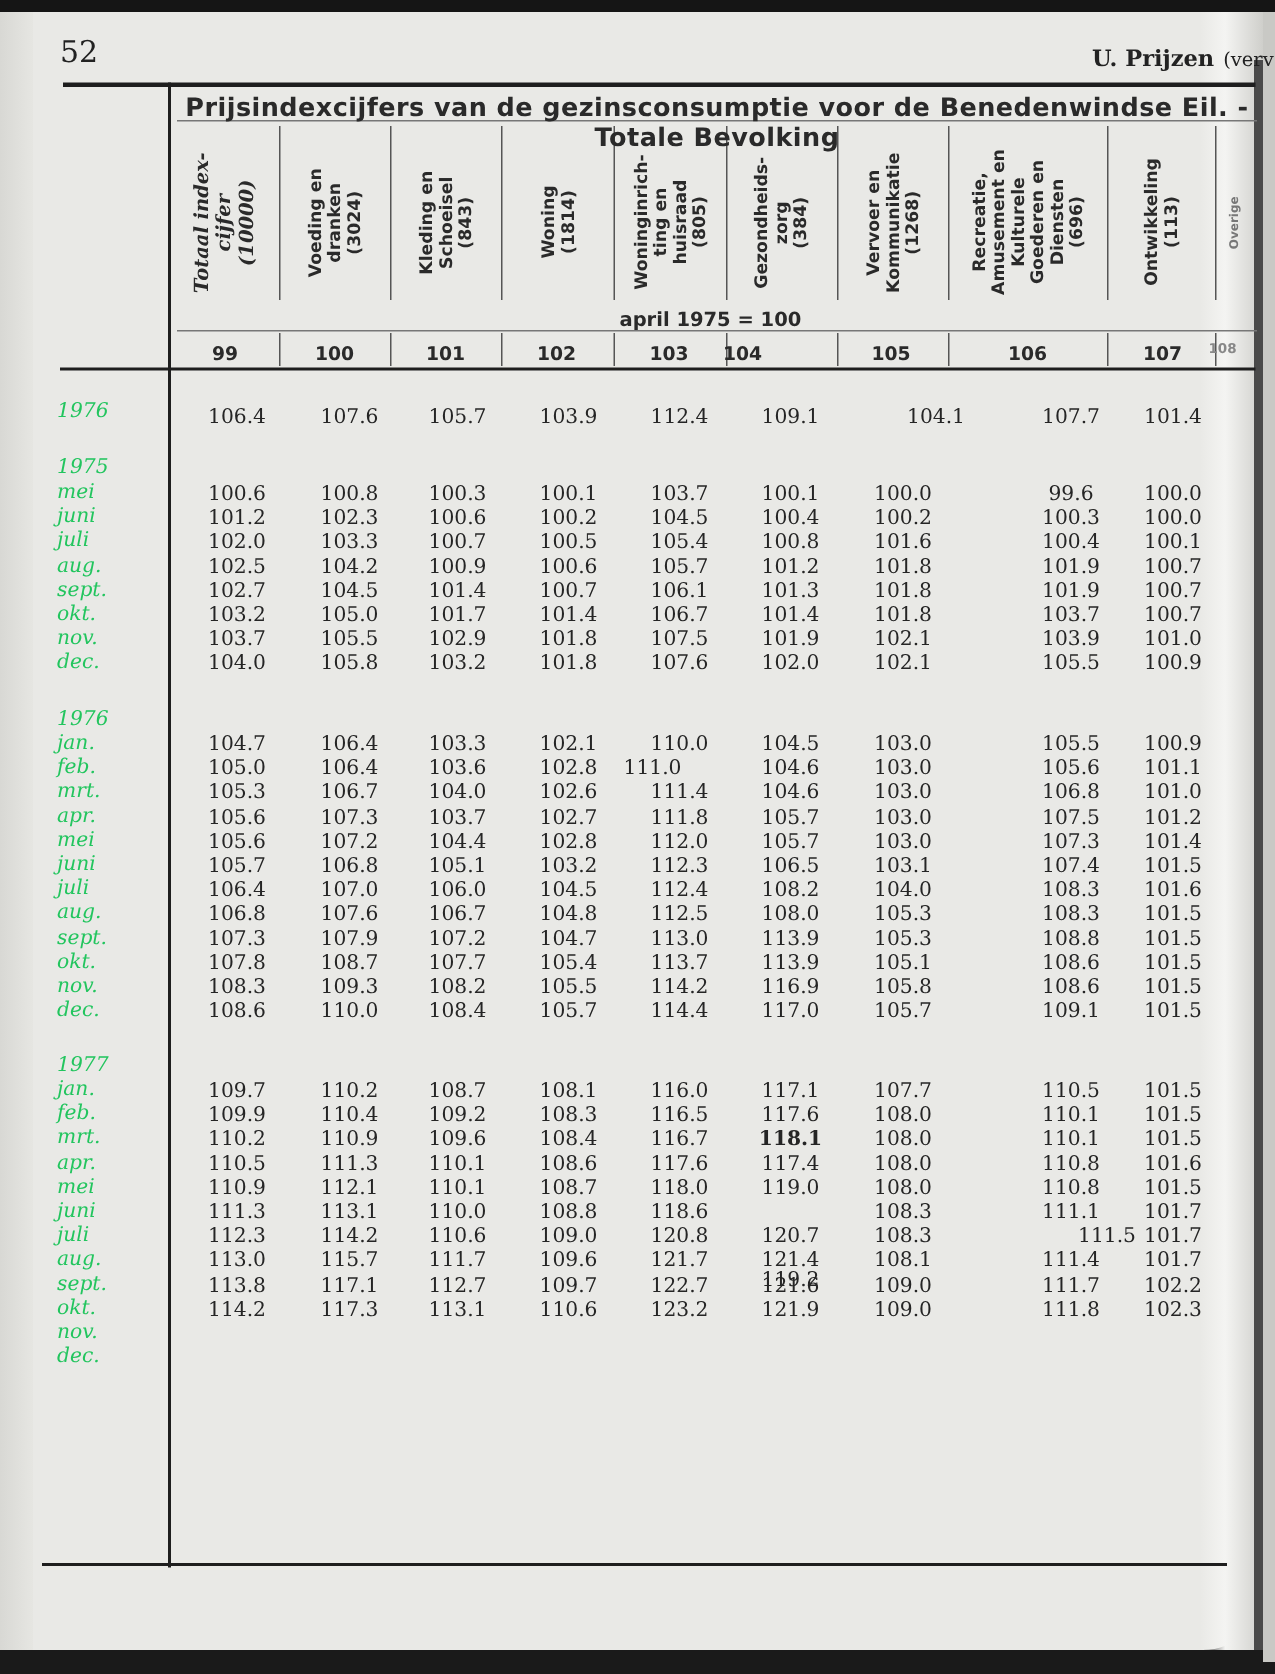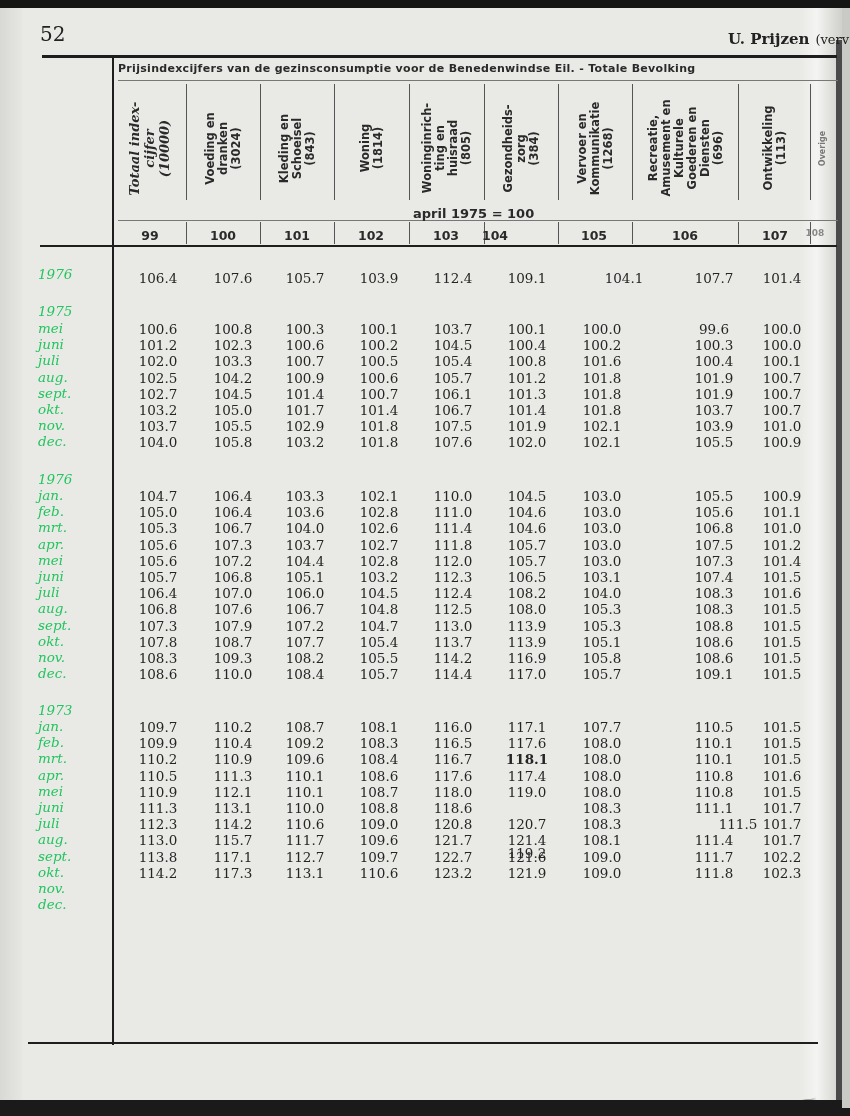--- a/index.html
+++ b/index.html
@@ -22,22 +22,22 @@
   .right-page { position: absolute; left: 842px; top: 8px; width: 8px; height: 1100px; background: #c9c9c5; }
 
   .page-number { position: absolute; left: 40px; top: 22px; font-size: 20px; color: #222; font-family: "DejaVu Serif", serif; }
   .section-title { position: absolute; left: 728px; top: 30px; font-size: 15px; font-weight: bold; color: #222; white-space: nowrap; font-family: "DejaVu Serif", serif; }
   .section-title .cont { font-weight: normal; font-size: 13px; margin-left: 6px; }
 
   .rule { position: absolute; background: #1e1e1e; }
   .vline { position: absolute; background: #555; width: 1px; }
 
   .banner {
-    position: absolute; left: 118px; top: 62px; width: 720px; text-align: left;
-    font-family: "DejaVu Sans", sans-serif; font-weight: bold; font-size: 11px; color: #2a2a2a; letter-spacing: 0.3px;
+    position: absolute; left: 118px; top: 62px; width: 720px; text-align: center;
+    font-family: "DejaVu Sans", sans-serif; font-weight: bold; font-size: 17px; color: #2a2a2a; letter-spacing: 0.3px;
   }
 
   .colhead {
     position: absolute; top: 84px; height: 128px;
     display: flex; align-items: center; justify-content: center;
   }
   .colhead .rot {
     transform: rotate(-90deg);
     white-space: pre; text-align: center;
     font-family: "DejaVu Sans", sans-serif; font-weight: bold; font-size: 11.5px; line-height: 13px; color: #2a2a2a;
@@ -257,21 +257,21 @@
     <div class="cell" style="left: 423px; top: 488px;">110.0</div>
     <div class="cell" style="left: 497px; top: 488px;">104.5</div>
     <div class="cell" style="left: 572px; top: 488px;">103.0</div>
     <div class="cell" style="left: 684px; top: 488px;">105.5</div>
     <div class="cell" style="left: 752px; top: 488px;">100.9</div>
     <div class="rowlabel" style="top: 503.2px;">feb.</div>
     <div class="cell" style="left: 128px; top: 504.2px;">105.0</div>
     <div class="cell" style="left: 203px; top: 504.2px;">106.4</div>
     <div class="cell" style="left: 275px; top: 504.2px;">103.6</div>
     <div class="cell" style="left: 349px; top: 504.2px;">102.8</div>
-    <div class="cell" style="left: 423px; top: 504.2px; text-align: center;">111.0</div>
+    <div class="cell" style="left: 405px; top: 504.2px; text-align: center;">111.0</div>
     <div class="cell" style="left: 497px; top: 504.2px;">104.6</div>
     <div class="cell" style="left: 572px; top: 504.2px;">103.0</div>
     <div class="cell" style="left: 684px; top: 504.2px;">105.6</div>
     <div class="cell" style="left: 752px; top: 504.2px;">101.1</div>
     <div class="rowlabel" style="top: 519.4px;">mrt.</div>
     <div class="cell" style="left: 128px; top: 520.4px;">105.3</div>
     <div class="cell" style="left: 203px; top: 520.4px;">106.7</div>
     <div class="cell" style="left: 275px; top: 520.4px;">104.0</div>
     <div class="cell" style="left: 349px; top: 520.4px;">102.6</div>
     <div class="cell" style="left: 423px; top: 520.4px;">111.4</div>
@@ -362,21 +362,21 @@
     <div class="rowlabel" style="top: 665.2px;">dec.</div>
     <div class="cell" style="left: 128px; top: 666.2px;">108.6</div>
     <div class="cell" style="left: 203px; top: 666.2px;">110.0</div>
     <div class="cell" style="left: 275px; top: 666.2px;">108.4</div>
     <div class="cell" style="left: 349px; top: 666.2px;">105.7</div>
     <div class="cell" style="left: 423px; top: 666.2px;">114.4</div>
     <div class="cell" style="left: 497px; top: 666.2px;">117.0</div>
     <div class="cell" style="left: 572px; top: 666.2px;">105.7</div>
     <div class="cell" style="left: 684px; top: 666.2px;">109.1</div>
     <div class="cell" style="left: 752px; top: 666.2px;">101.5</div>
-    <div class="rowlabel" style="top: 702px;">1973</div>
+    <div class="rowlabel" style="top: 702px;">1977</div>
     <div class="rowlabel" style="top: 718px;">jan.</div>
     <div class="cell" style="left: 128px; top: 719px;">109.7</div>
     <div class="cell" style="left: 203px; top: 719px;">110.2</div>
     <div class="cell" style="left: 275px; top: 719px;">108.7</div>
     <div class="cell" style="left: 349px; top: 719px;">108.1</div>
     <div class="cell" style="left: 423px; top: 719px;">116.0</div>
     <div class="cell" style="left: 497px; top: 719px;">117.1</div>
     <div class="cell" style="left: 572px; top: 719px;">107.7</div>
     <div class="cell" style="left: 684px; top: 719px;">110.5</div>
     <div class="cell" style="left: 752px; top: 719px;">101.5</div>

